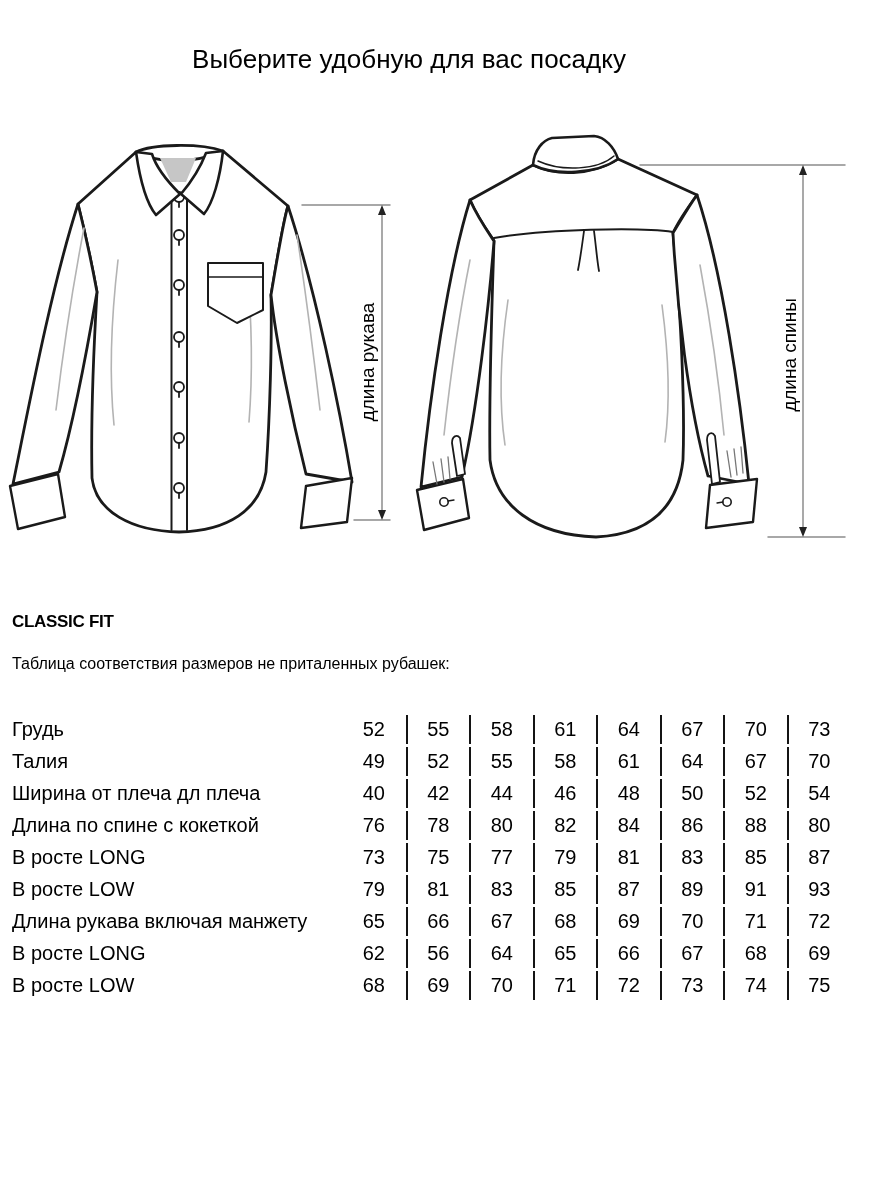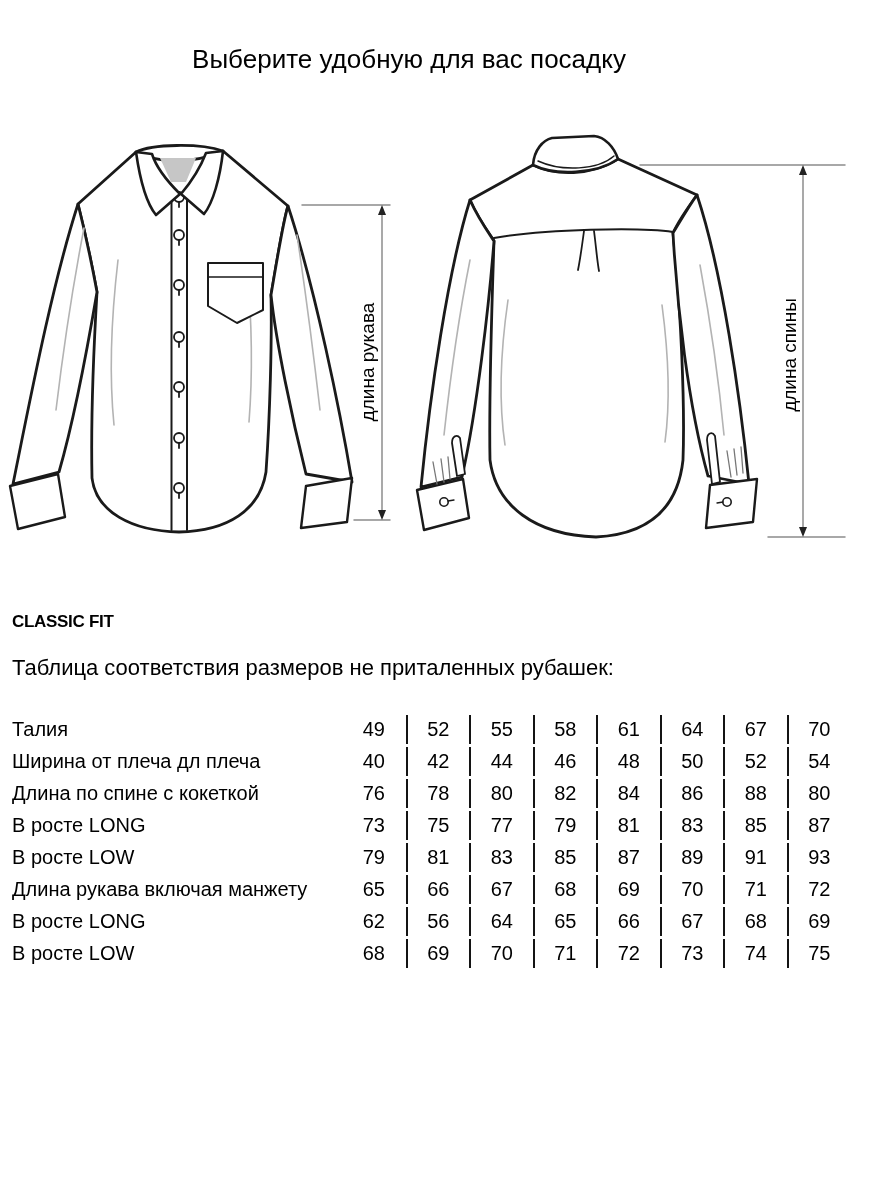--- a/index.html
+++ b/index.html
@@ -13,21 +13,21 @@
     text-align:center; font-size:26px; font-weight:400; color:#000;
   }
   .diagram { position:absolute; top:110px; left:0; }
   .dim-label { font-size:19px; fill:#000; font-family:"Liberation Sans","DejaVu Sans",sans-serif; }
   .fit-heading {
     position:absolute; left:12px; top:612px;
     font-size:17px; font-weight:700; letter-spacing:-0.3px; color:#000;
   }
   .table-caption {
     position:absolute; left:12px; top:655px;
-    font-size:22px; color:#000;
+    font-size:16px; color:#000;
   }
   table.size-table {
     position:absolute; left:12px; top:712px; width:838px;
     border-collapse:separate; border-spacing:0 3px; table-layout:fixed;
     font-size:20px; color:#000;
   }
   table.size-table td { height:29px; vertical-align:middle; overflow:hidden; white-space:nowrap; }
   td.rowlabel { text-align:left; padding-right:4px; }
   td.cell { text-align:center; border-left:2px solid #141414; }
   td.cell.first { border-left:none; }
@@ -163,20 +163,31 @@
       <col style="width:63.5px">
       <col style="width:63.5px">
       <col style="width:63.5px">
     <col style="width:63.5px">
       <col style="width:63.5px">
       <col style="width:63.5px">
       <col style="width:63.5px">
   </colgroup>
   <tbody>
       <tr>
+        <td class="rowlabel">Грудь</td>
+        <td class="cell first">52</td>
+        <td class="cell">55</td>
+        <td class="cell">58</td>
+        <td class="cell">61</td>
+        <td class="cell">64</td>
+        <td class="cell">67</td>
+        <td class="cell">70</td>
+        <td class="cell">73</td>
+      </tr>
+      <tr>
         <td class="rowlabel">Талия</td>
         <td class="cell first">49</td>
         <td class="cell">52</td>
         <td class="cell">55</td>
         <td class="cell">58</td>
         <td class="cell">61</td>
         <td class="cell">64</td>
         <td class="cell">67</td>
         <td class="cell">70</td>
       </tr>

